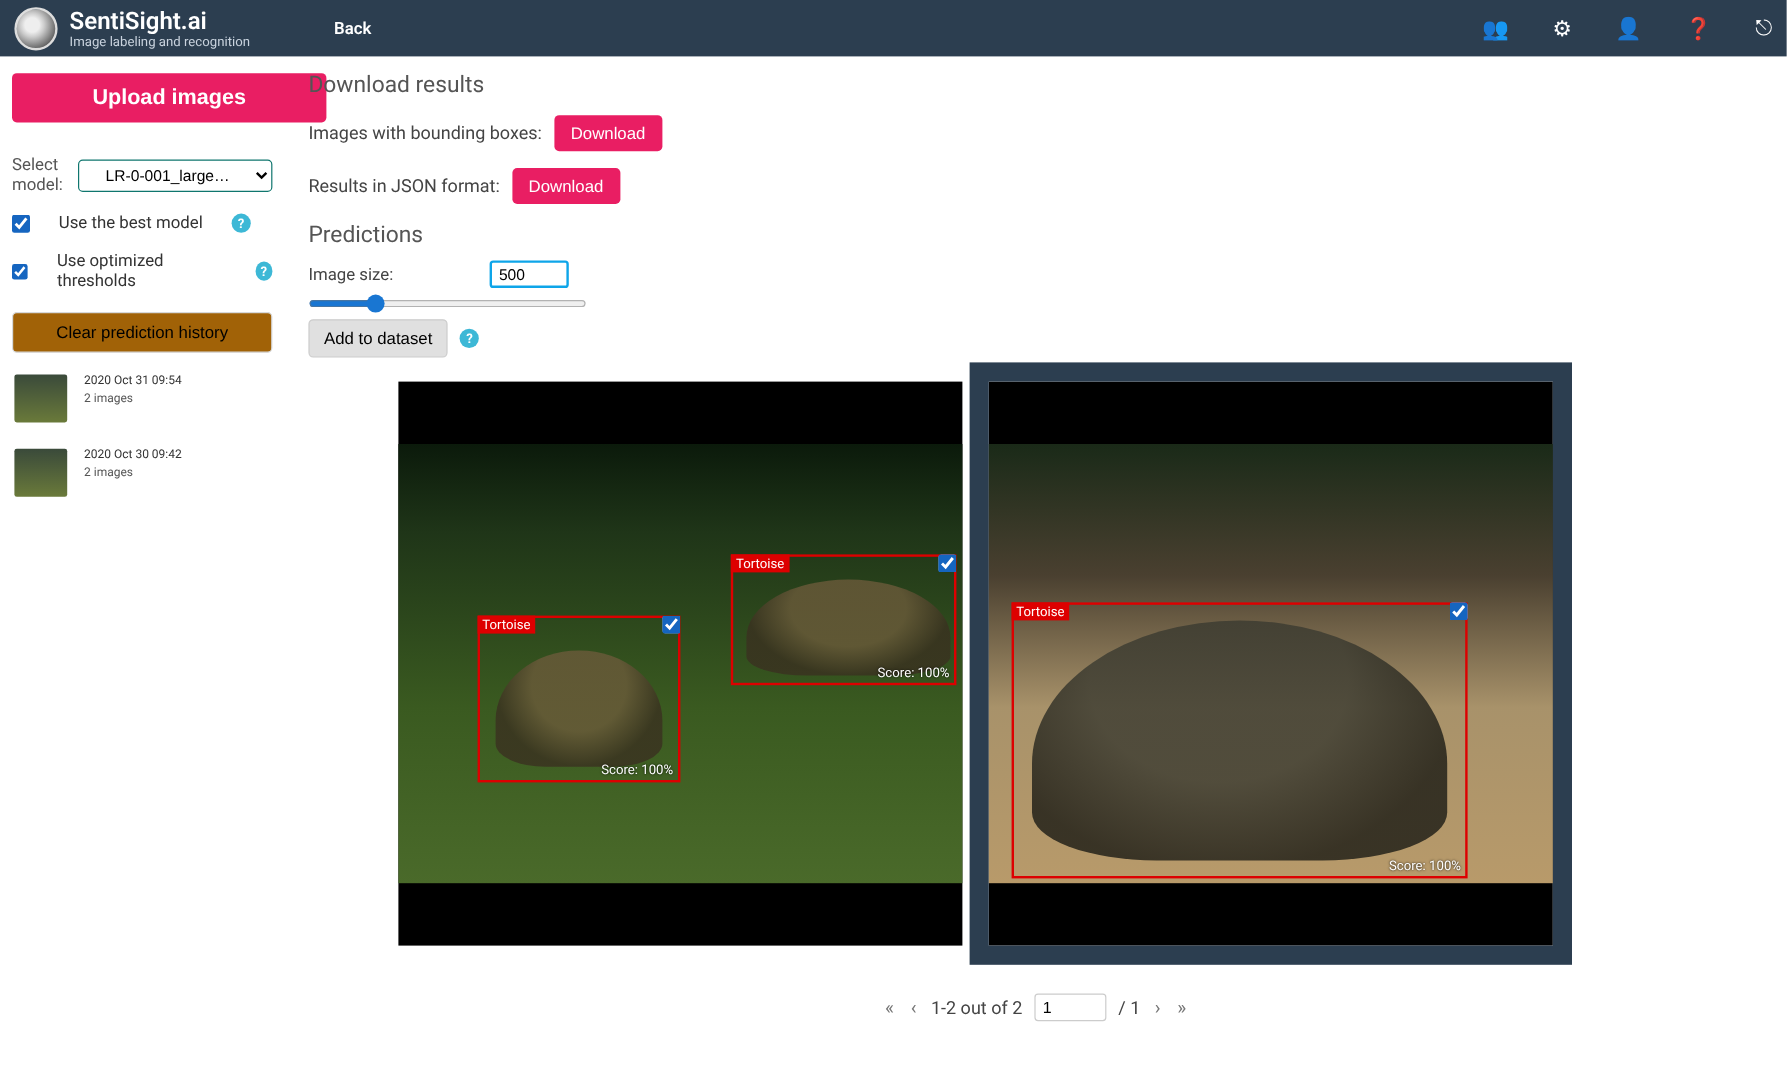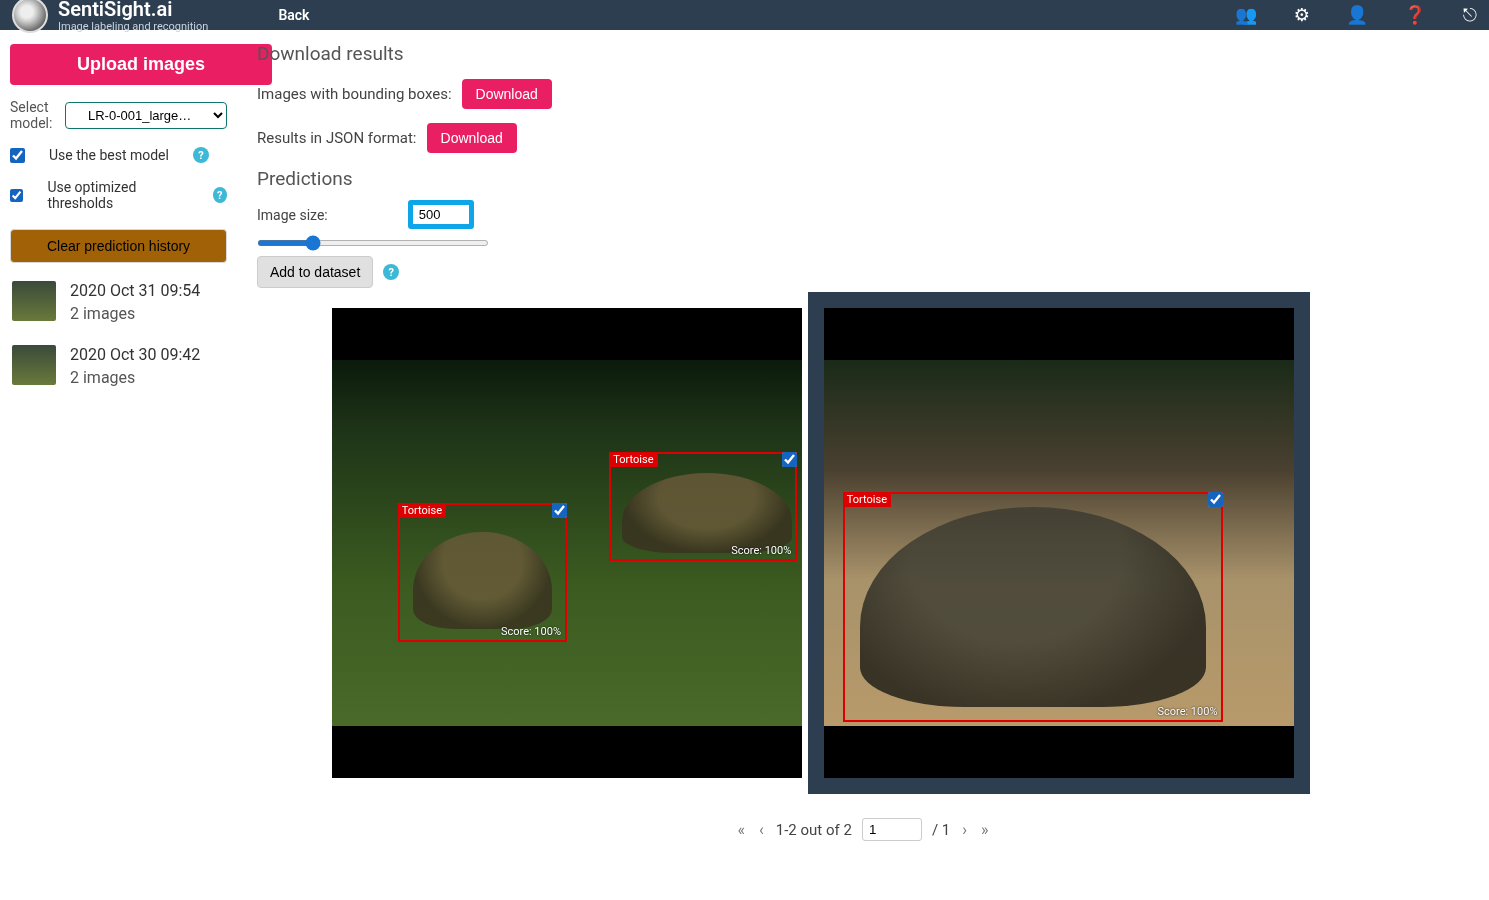--- a/index.html
+++ b/index.html
@@ -1,48 +1,48 @@
 <!DOCTYPE html>
 <html><head>
 <meta charset="utf-8">
 <style>
 * { box-sizing: border-box; margin: 0; padding: 0; }
 body { font-family: -apple-system, BlinkMacSystemFont, "Segoe UI", Roboto, Arial, sans-serif; font-size: 14px; color: #333; background: #fff; }
-.topbar { background: #2c3e50; color: #fff; height: 30px; display: flex; align-items: center; padding: 0 12px; }
+.topbar { background: #2c3e50; color: #fff; height: 47px; display: flex; align-items: center; padding: 0 12px; }
 .logo-wrap { display: flex; align-items: center; gap: 10px; }
 .logo-circle { width: 36px; height: 36px; border-radius: 50%; background: radial-gradient(circle at 40% 40%, #eee 6px, #ccc 10px, #666 20px); border: 2px solid #ddd; }
 .logo-text { display: flex; flex-direction: column; line-height: 1; }
 .brand { font-size: 20px; font-weight: 600; }
 .tagline { font-size: 11px; color: #c9d3de; margin-top: 2px; }
 .back-link { margin-left: 70px; font-weight: 600; color: #fff; cursor: pointer; }
 .top-right { margin-left: auto; display: flex; gap: 36px; font-size: 18px; color: #fff; }
 .top-right span { cursor: pointer; }
 
 .main { display: flex; }
 .sidebar { width: 237px; flex: none; padding: 14px 10px; }
 .upload-btn { width: 262px; background: #e91e63; color: #fff; font-size: 18px; font-weight: 600; border: none; border-radius: 4px; padding: 10px 0; cursor: pointer; }
-.sel-row { display: flex; align-items: center; gap: 10px; margin-top: 14px; font-size: 14px; color: #555; }
+.sel-row { display: flex; align-items: center; gap: 10px; margin-top: 28px; font-size: 14px; color: #555; }
 .sel-row select { flex: 1; border: 1px solid #0f766e; border-radius: 4px; padding: 4px 18px; font-size: 13px; background: #fff; }
 .chk-row { display: flex; align-items: center; gap: 24px; margin-top: 16px; font-size: 14px; color: #333; }
 .chk-row input { width: 15px; height: 15px; accent-color: #1565c0; }
 .help { width: 16px; height: 16px; border-radius: 50%; background: #3db8d6; color: #fff; font-size: 11px; font-weight: 700; display: inline-flex; align-items: center; justify-content: center; }
 .clear-btn { width: 217px; margin-top: 18px; background: #a16207; border: 1px solid #d7d9db; border-radius: 4px; padding: 8px 0; font-size: 14px; cursor: pointer; }
 .history-item { display: flex; gap: 14px; margin-top: 14px; padding: 4px 2px; }
 .hist-thumb { width: 44px; height: 40px; background: linear-gradient(#3a4a3a, #6a7a3a); border-radius: 2px; }
-.hist-info { display: flex; flex-direction: column; gap: 4px; font-size: 16px; color: #333; }
+.hist-info { display: flex; flex-direction: column; gap: 4px; font-size: 10px; color: #333; }
 .hist-info .sub { color: #555; }
 
 .content { flex: 1; padding: 12px 20px 30px 20px; }
 .sec-title { font-size: 19px; color: #555; font-weight: 400; margin-bottom: 14px; }
 .dl-row { display: flex; align-items: center; gap: 10px; margin-bottom: 14px; font-size: 15px; color: #444; }
 .btn-red { background: #e91e63; color: #fff; border: none; border-radius: 4px; padding: 7px 14px; font-size: 14px; font-weight: 500; cursor: pointer; }
 .pred-title { font-size: 19px; color: #555; margin-top: 6px; margin-bottom: 10px; }
 .img-size-row { display: flex; align-items: center; gap: 80px; margin-bottom: 4px; }
 .img-size-row label { font-size: 14px; color: #444; }
-.img-size-row input[type=text] { width: 66px; border: 5px solid #0ea5e9; border-radius: 3px; padding: 2px 6px; font-size: 13px; }
+.img-size-row input[type=text] { width: 66px; border: 2px solid #0ea5e9; border-radius: 3px; padding: 2px 6px; font-size: 13px; }
 .slider { width: 232px; margin-bottom: 10px; accent-color: #1976d2; height: 6px; }
 .add-row { display: flex; align-items: center; gap: 10px; }
 .btn-grey { background: #e0e0e0; border: 1px solid #ccc; border-radius: 4px; padding: 7px 12px; font-size: 14px; cursor: pointer; }
 
 .img-row { display: flex; gap: 22px; margin-top: 20px; margin-left: 75px; }
 .img-card { width: 470px; height: 470px; background: #000; position: relative; }
 .img-card.selected { outline: 16px solid #2c3e50; }
 .img-photo { position: absolute; left: 0; right: 0; top: 52px; bottom: 52px; }
 .photo1 { background: linear-gradient(to bottom, #0b1a0b 0%, #1f3518 20%, #3a5a20 60%, #4a6a2a 100%); }
 .photo2 { background: linear-gradient(to bottom, #1a2a18 0%, #4a4030 30%, #a8926a 60%, #b89a6a 100%); }

